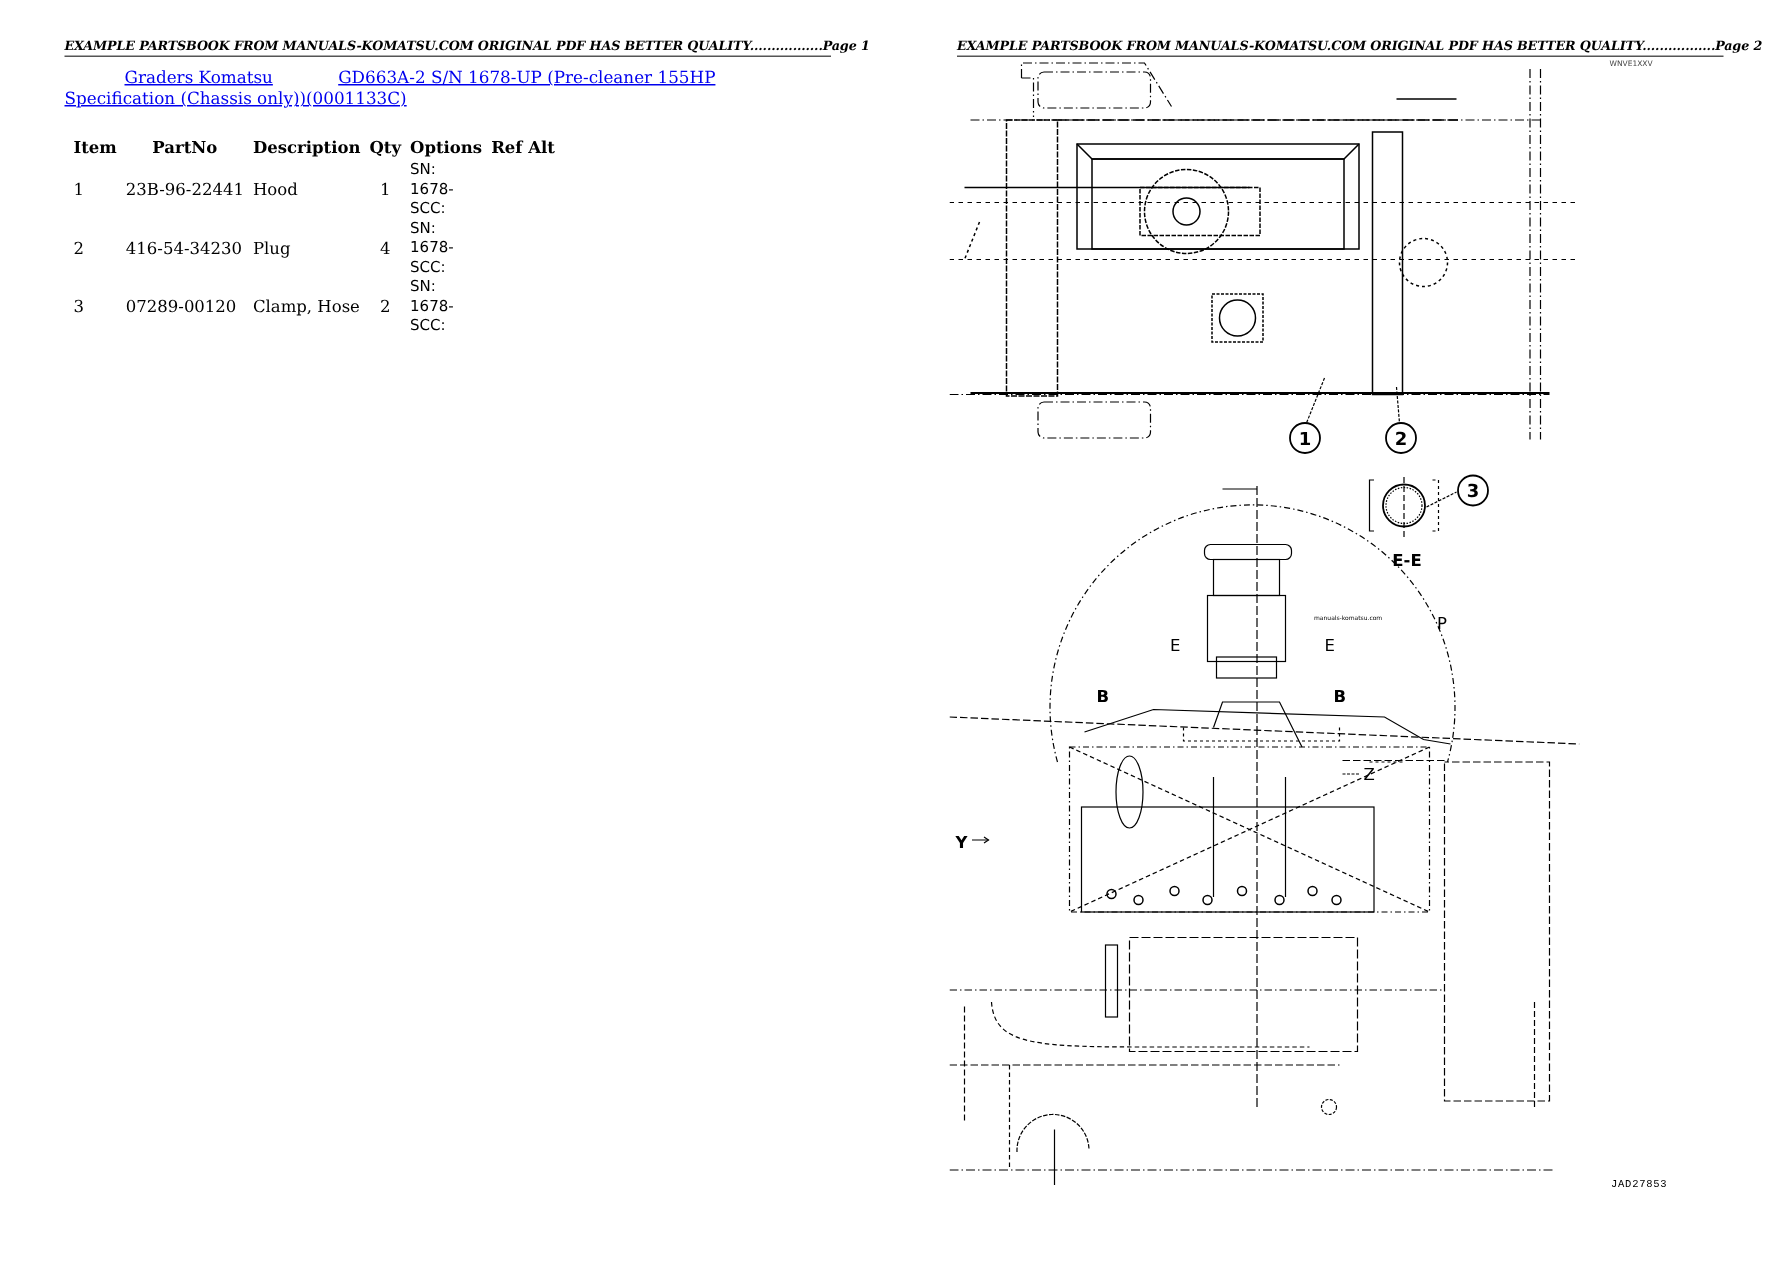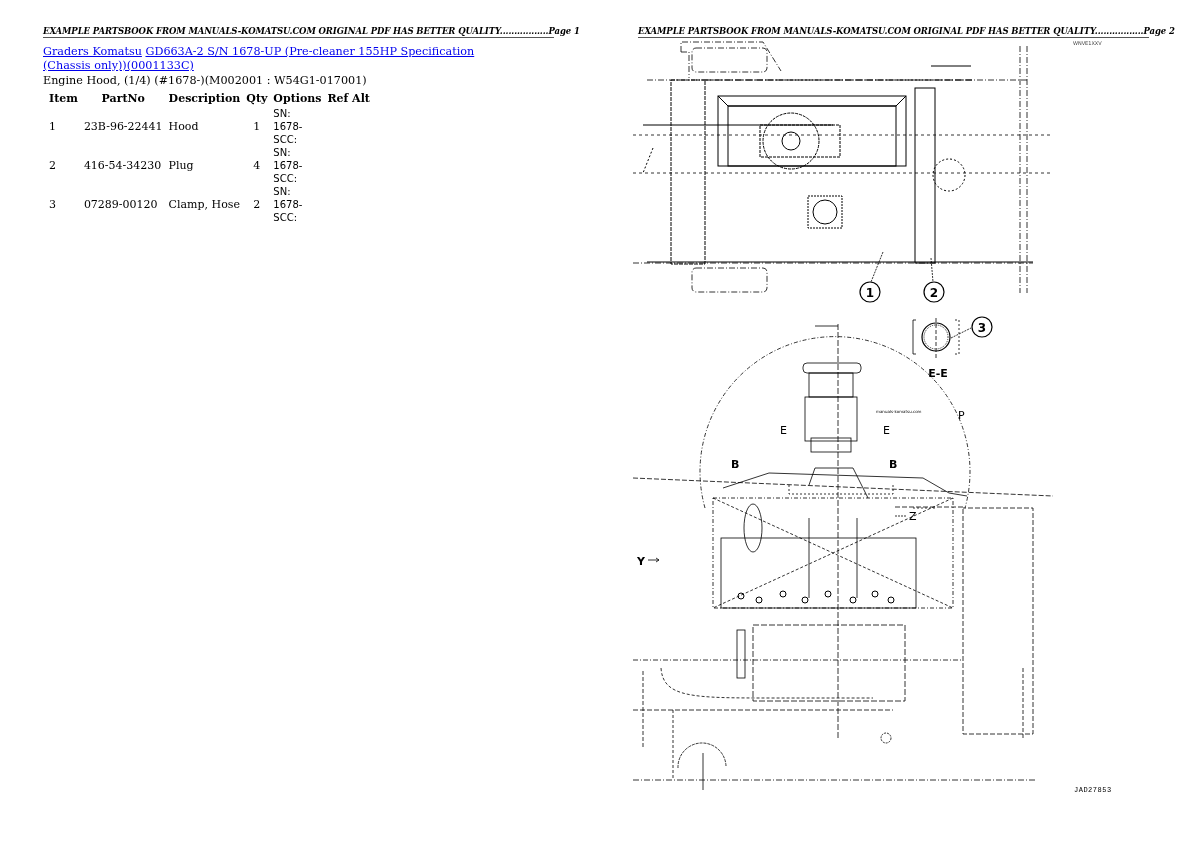--- a/index.html
+++ b/index.html
@@ -9,21 +9,21 @@
   .page-left { left: 0; width: 595px; }
   .page-right { left: 595px; width: 595px; }
   .hdr { position: absolute; top: 26px; font-size: 8.5px; font-weight: bold; font-style: italic;
          text-align: right; white-space: nowrap; letter-spacing: -0.1px; }
   .hdr-left { left: 43px; width: 510px; }
   .hdr-right { left: 43px; width: 510px; }
   .rule { position: absolute; top: 37px; height: 0; border-top: 1px solid #555; }
   .rule-left { left: 43px; width: 511px; }
   .rule-right { left: 43px; width: 511px; }
   .title { position: absolute; left: 43px; top: 45px; width: 440px; font-size: 11.2px; line-height: 14px; }
-  .title a { color: #1a0dab; color: #0000ee; text-decoration: underline; }
+  .title a { color: #1a0dab; color: #0000ee; text-decoration: underline; margin-left: 40px; }
   .subtitle { position: absolute; left: 43px; top: 74px; font-size: 11.2px; white-space: nowrap; }
   table.parts { position: absolute; left: 46px; top: 90px; border-collapse: collapse; font-size: 11px; }
   table.parts th { font-weight: bold; padding: 0 3px; text-align: center; height: 17px; white-space: nowrap; margin-left: 14px; }
   table.parts td { padding: 0 3px; height: 30px; white-space: nowrap; vertical-align: middle; margin-top: 40px; }
   table.parts td.opt { font-family: "DejaVu Sans", "Liberation Sans", sans-serif; font-size: 10px; line-height: 13px; white-space: normal; width: 48px; }
   .c-item { width: 24px; text-align: left; }
   .drawing { position: absolute; left: 38px; top: 38px; width: 420px; height: 760px; }
   .code-id { position: absolute; left: 479px; top: 786px; font-family: Liberation Mono, monospace; font-size: 7px; letter-spacing: 0.5px; }
   .code-top { position: absolute; left: 478px; top: 40px; font-family: "DejaVu Sans", sans-serif; font-size: 5px; color: #444; }
 </style>
@@ -31,21 +31,20 @@
 <body>
 
 <div class="page page-left">
   <div class="hdr hdr-left">EXAMPLE PARTSBOOK FROM MANUALS-KOMATSU.COM ORIGINAL PDF HAS BETTER QUALITY.................Page 1</div>
   <div class="rule rule-left"></div>
 
   <div class="title">
     <a href="#">Graders Komatsu</a>
     <a href="#">GD663A-2 S/N 1678-UP (Pre-cleaner 155HP Specification (Chassis only))(0001133C)</a>
   </div>
-  <div class="subtitle">Engine Hood, (1/4) (#1678-)(M002001 : W54G1-017001)</div>
 
   <table class="parts">
     <thead>
       <tr>
         <th class="c-item">Item</th>
         <th>PartNo</th>
         <th>Description</th>
         <th>Qty</th>
         <th>Options</th>
         <th>Ref Alt</th>

